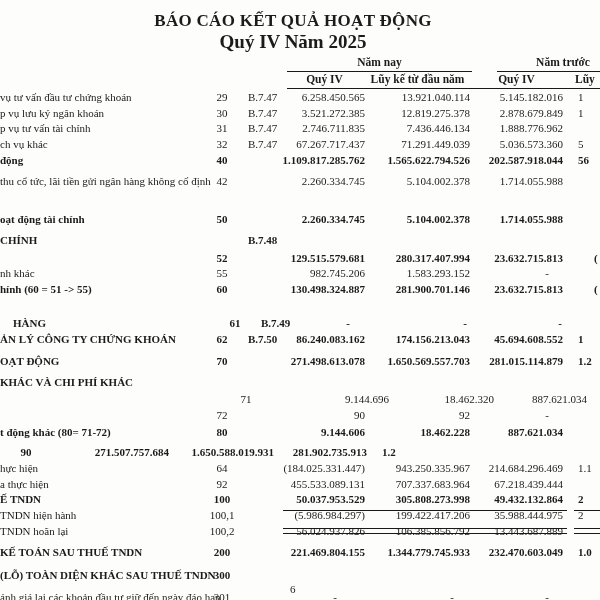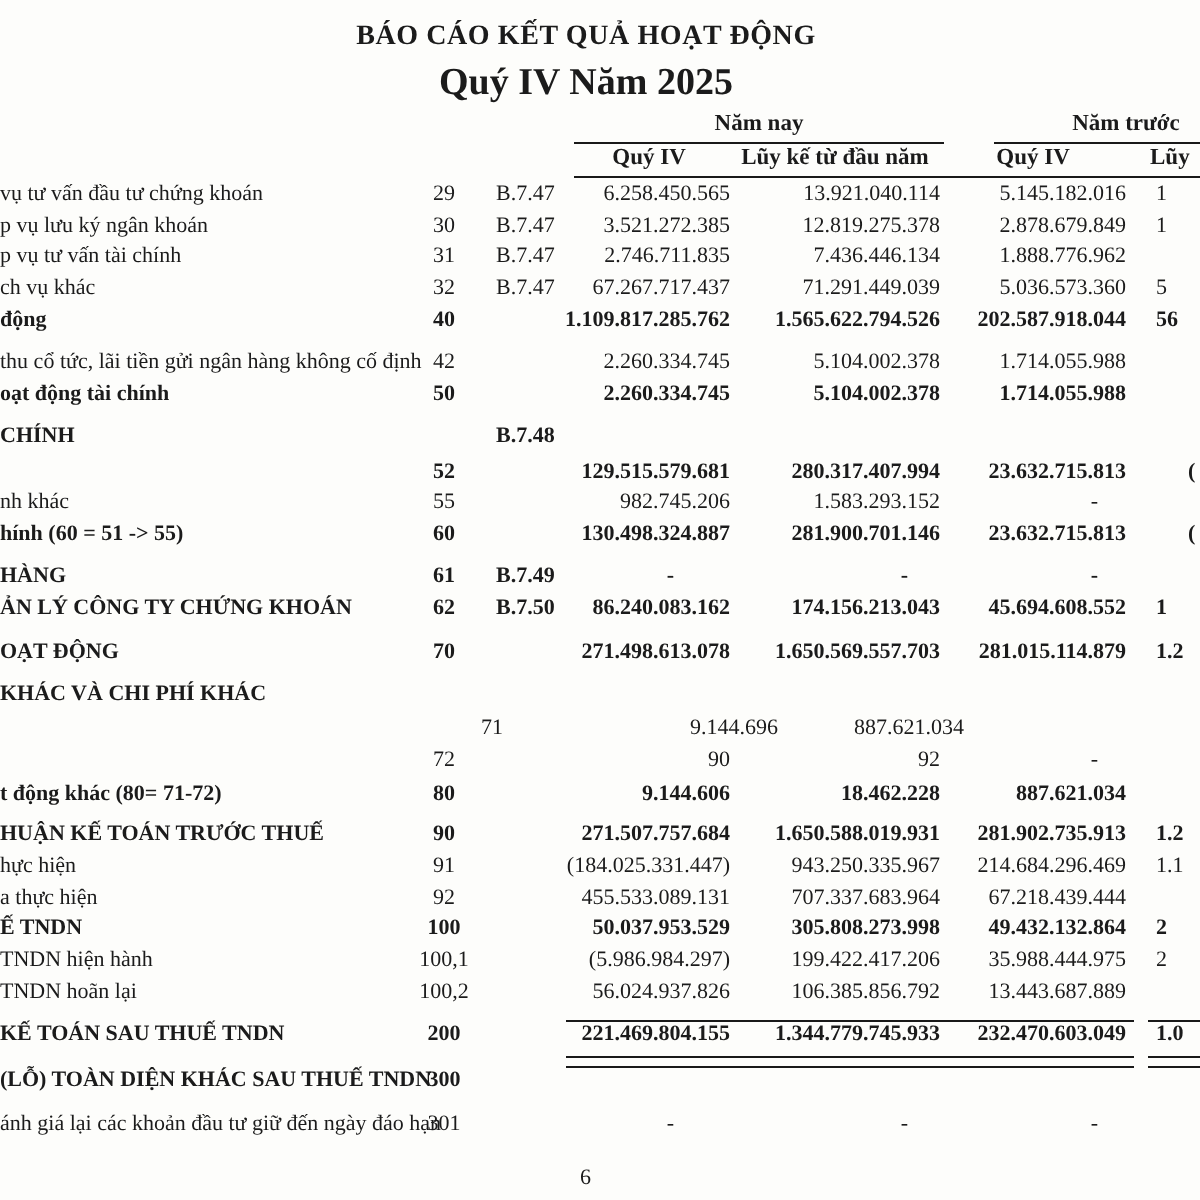--- a/index.html
+++ b/index.html
@@ -3,21 +3,21 @@
 <meta charset="utf-8">
 <style>
   html,body{margin:0;padding:0;}
   .page{
     position:relative;width:600px;height:600px;background:#fdfdfb;
     font-family:"Liberation Serif","DejaVu Serif",serif;color:#1b1b1b;
     overflow:hidden;
   }
   .doc-title{
     position:absolute;top:11px;left:0;width:586px;text-align:center;
-    font-size:14px;font-weight:700;letter-spacing:.3px;
+    font-size:17px;font-weight:700;letter-spacing:.3px;
   }
   .doc-subtitle{
     position:absolute;top:31px;left:0;width:586px;text-align:center;
     font-size:19px;font-weight:700;
   }
   
   .gh{position:absolute;top:56px;font-size:11.5px;font-weight:700;text-align:center;white-space:nowrap;}
   .gh-current{left:287px;width:185px;}
   .gh-prior{left:500px;width:126px;}
   .rule{position:absolute;border-top:1.4px solid #191919;height:0;}
@@ -156,21 +156,21 @@
           <span>2.260.334.745</span>
         </div>
         <div class="c-num c-b">
           <span>5.104.002.378</span>
         </div>
         <div class="c-num c-c">
           <span>1.714.055.988</span>
         </div>
         <div class="c-d"><span></span></div>
       </div>
-      <div class="row strong" style="margin-top: 0; align-items: center;">
+      <div class="row strong" style="margin-top: 22px; align-items: center;">
         <div class="c-label"><span>oạt động tài chính</span></div>
         <div class="c-code"><span>50</span></div>
         <div class="c-note"><span></span></div>
         <div class="c-num c-a">
           <span>2.260.334.745</span>
         </div>
         <div class="c-num c-b">
           <span>5.104.002.378</span>
         </div>
         <div class="c-num c-c">
@@ -231,21 +231,21 @@
           <span>130.498.324.887</span>
         </div>
         <div class="c-num c-b">
           <span>281.900.701.146</span>
         </div>
         <div class="c-num c-c">
           <span>23.632.715.813</span>
         </div>
         <div class="c-d"><span class="paren">(</span></div>
       </div>
-      <div class="row strong" style="margin-top: 5px;">
+      <div class="row strong" style="margin-top: 18px; padding-left: 13px;">
         <div class="c-label"><span>HÀNG</span></div>
         <div class="c-code"><span>61</span></div>
         <div class="c-note"><span>B.7.49</span></div>
         <div class="c-num c-a">
           <span class="dash">-</span>
         </div>
         <div class="c-num c-b">
           <span class="dash">-</span>
         </div>
         <div class="c-num c-c">
@@ -298,20 +298,23 @@
         </div>
         <div class="c-d"><span></span></div>
       </div>
       <div class="row" style="margin-top: 2px; padding-left: 24px;">
         <div class="c-label"><span></span></div>
         <div class="c-code"><span>71</span></div>
         <div class="c-note"><span></span></div>
         <div class="c-num c-a">
           <span>9.144.696</span>
         </div>
+        <div class="c-num c-b">
+          <span>18.462.320</span>
+        </div>
         <div class="c-num c-c">
           <span>887.621.034</span>
         </div>
         <div class="c-d"><span></span></div>
       </div>
       <div class="row">
         <div class="c-label"><span></span></div>
         <div class="c-code"><span>72</span></div>
         <div class="c-note"><span></span></div>
         <div class="c-num c-a">
@@ -334,37 +337,36 @@
         </div>
         <div class="c-num c-b">
           <span>18.462.228</span>
         </div>
         <div class="c-num c-c">
           <span>887.621.034</span>
         </div>
         <div class="c-d"><span></span></div>
       </div>
       <div class="row strong" style="margin-top: 5px;">
-        <div class="c-label"><span>HUẬN KẾ TOÁN TRƯỚC THUẾ</span></div>
         <div class="c-code"><span>90</span></div>
         <div class="c-note"><span></span></div>
         <div class="c-num c-a">
           <span>271.507.757.684</span>
         </div>
         <div class="c-num c-b">
           <span>1.650.588.019.931</span>
         </div>
         <div class="c-num c-c">
           <span>281.902.735.913</span>
         </div>
         <div class="c-d"><span>1.2</span></div>
       </div>
       <div class="row">
         <div class="c-label"><span>hực hiện</span></div>
-        <div class="c-code"><span>91</span></div>
+        <div class="c-code"><span>64</span></div>
         <div class="c-note"><span></span></div>
         <div class="c-num c-a">
           <span>(184.025.331.447)</span>
         </div>
         <div class="c-num c-b">
           <span>943.250.335.967</span>
         </div>
         <div class="c-num c-c">
           <span>214.684.296.469</span>
         </div>

